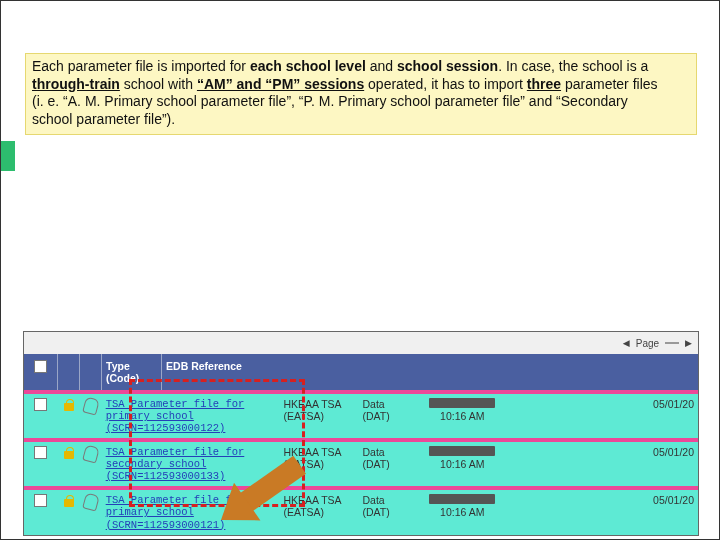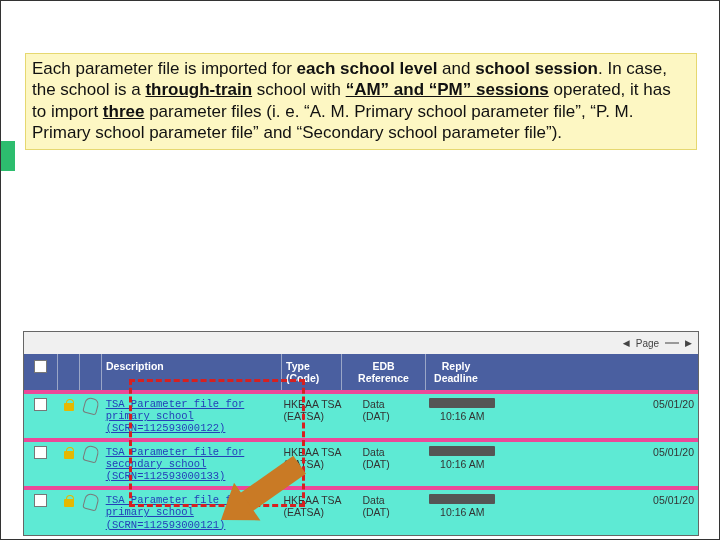--- a/index.html
+++ b/index.html
@@ -3,21 +3,21 @@
 <meta charset="utf-8">
 <style>
   html,body{margin:0;padding:0;width:720px;height:540px;background:#fff;font-family:Arial,Helvetica,sans-serif;overflow:hidden}
   .slide{position:relative;width:720px;height:540px;background:#fff;border:1px solid #333;box-sizing:border-box}
   
   .accent{position:absolute;left:0;top:140px;width:14px;height:30px;background:#2dbd6e}
   
   .title{position:absolute;left:40px;top:8px;font-size:30px;font-weight:700;font-family:"Comic Sans MS","Segoe Script",cursive;color:#222}
   .title .crumb-sep{color:#7fbf4d}
   
-  .callout{position:absolute;left:24px;top:52px;width:672px;padding:4px 24px 6px 6px;background:#fdf7c3;border:1px solid #e6d870;box-sizing:border-box;font-size:17px;line-height:1.25;color:#111}
+  .callout{position:absolute;left:24px;top:52px;width:672px;padding:4px 24px 6px 6px;background:#fdf7c3;border:1px solid #e6d870;box-sizing:border-box;font-size:14px;line-height:1.25;color:#111}
   .b{font-weight:700}
   .bu{font-weight:700;text-decoration:underline}
   
   .tablewrap{position:absolute;left:22px;top:330px;width:676px;border:1px solid #666;box-sizing:border-box;background:#f0f0f0;font-size:10.5px;color:#333}
   .tbar{display:flex;justify-content:flex-end;align-items:center;gap:6px;padding:2px 6px;height:18px;font-size:10px;color:#444}
   .tbar .pgbox{border:1px solid #999;background:#fff;padding:0 6px}
   .thead{display:flex;background:#4a5fa0;color:#fff;font-weight:700;font-size:10.5px}
   .thead div{padding:6px 4px;border-right:1px solid #9aa6c7;box-sizing:border-box}
   .thead div:last-child{border-right:none}
   .col-ck{width:34px;text-align:center}
@@ -64,24 +64,22 @@
     <div class="tbar">
       <span class="sortarrow">◀</span>
       <span>Page</span>
       <span class="pgbox"></span>
       <span class="sortarrow">▶</span>
     </div>
     <div class="thead">
       <div class="col-ck"><span class="ckbox"></span></div>
       <div class="col-lock"></div>
       <div class="col-clip"></div>
-      <div class="col-desc">Description</div>
       <div class="col-type">Type (Code)</div>
       <div class="col-edb">EDB Reference</div>
-      <div class="col-reply">Reply Deadline</div>
     </div>
 
     <div class="row">
       <div class="col-ck"><span class="ckbox"></span></div>
       <div class="col-lock"><span class="lockicon"></span></div>
       <div class="col-clip"><span class="clipicon"></span></div>
       <div class="col-desc code">
         <span>TSA Parameter file for</span><br>
         <span>primary school</span><br>
         <span>(SCRN=112593000122)</span>

